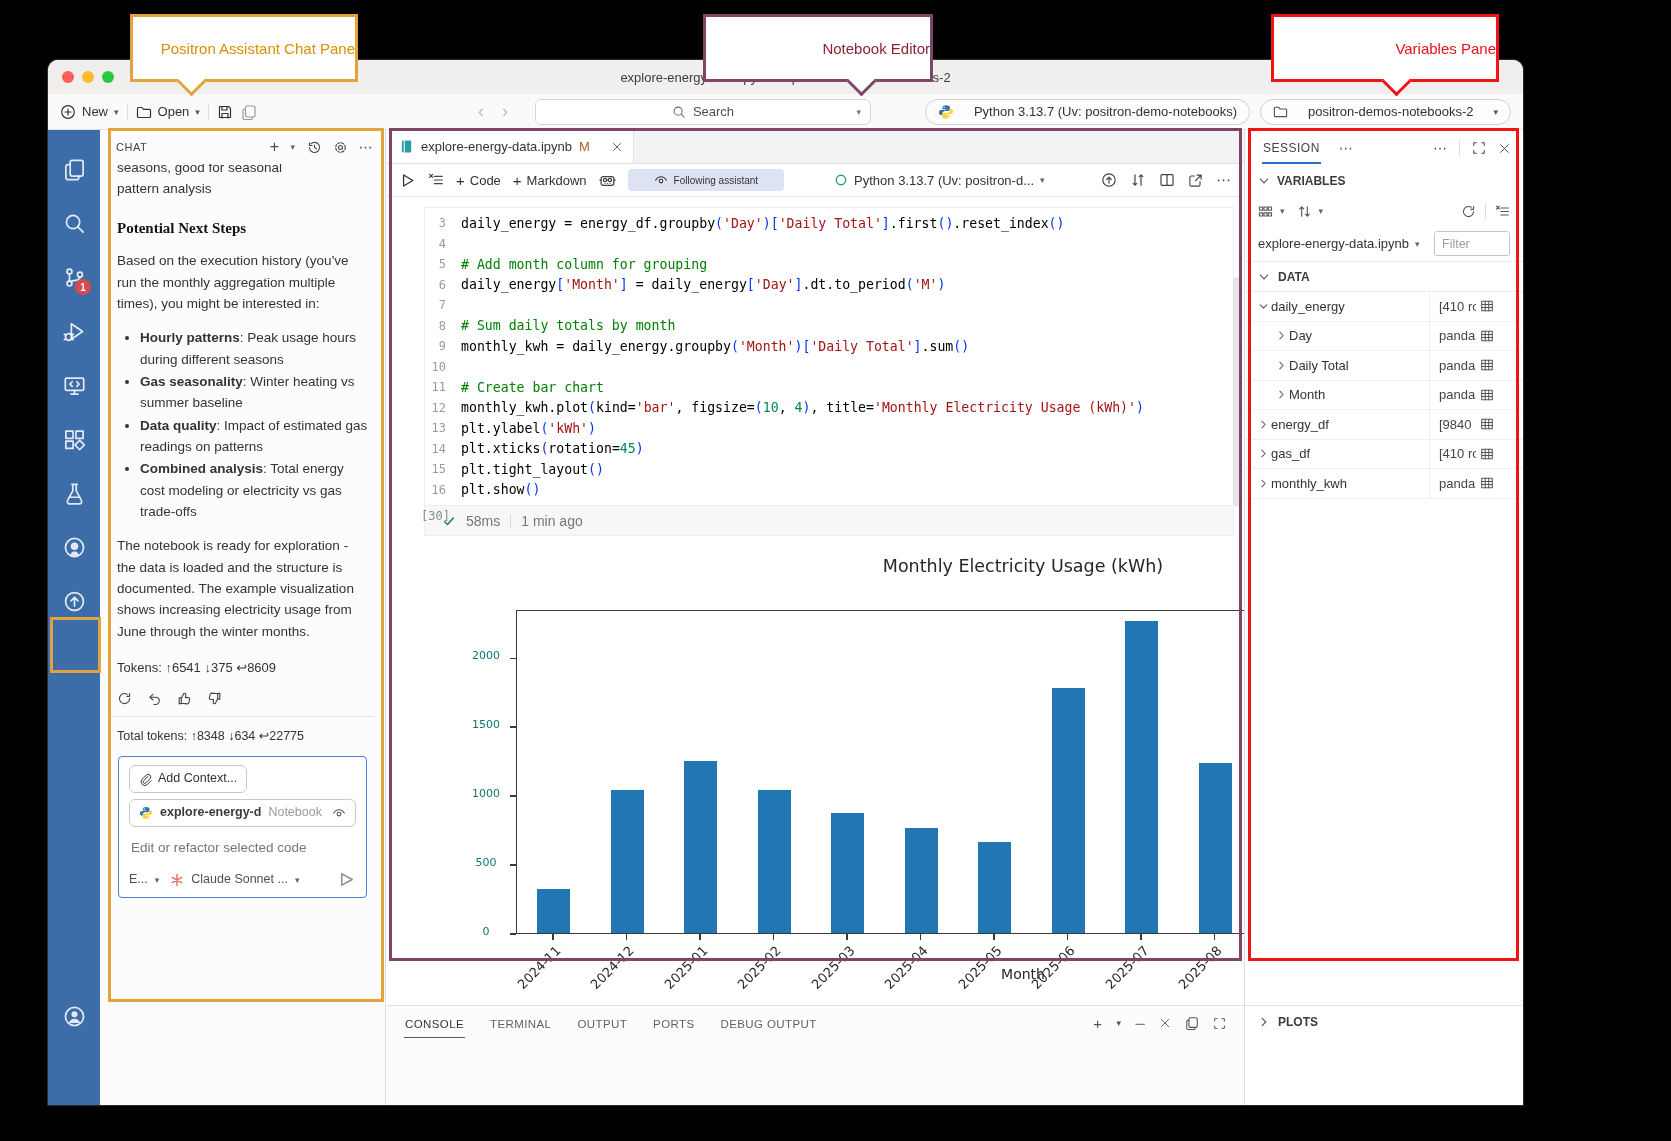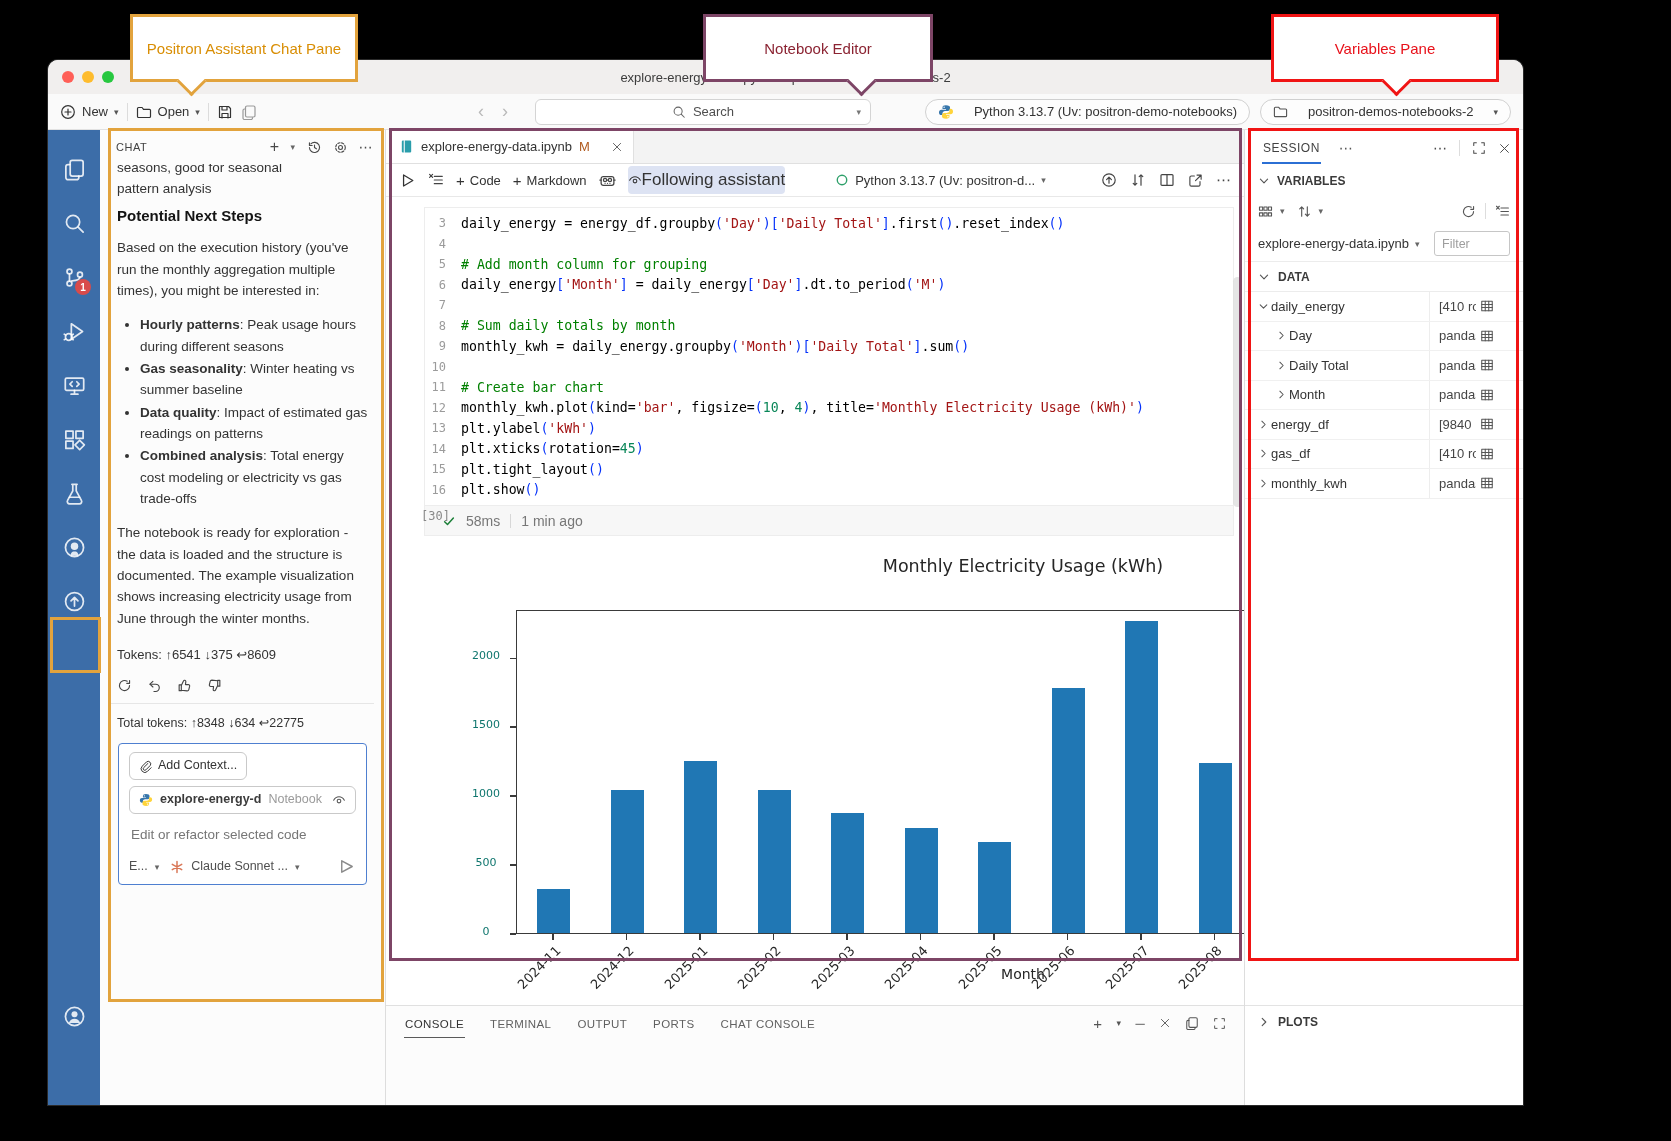--- a/index.html
+++ b/index.html
@@ -1,19 +1,19 @@
 <!DOCTYPE html>
 <html><head>
 <meta charset="utf-8">
 <style>
   * { box-sizing: border-box; margin: 0; padding: 0; }
   html,body { width:1671px; height:1141px; background:#000; font-family:"Liberation Sans",sans-serif; position:relative; overflow:hidden; }
 
   
-  .co { position:absolute; top:14px; height:68px; background:#fff; display:flex; align-items:center; justify-content:center; z-index:60; font-size:15px; font-weight:400; }
+  .co { position:absolute; top:14px; height:68px; background:#fff; display:flex; align-items:center; justify-content:flex-end; z-index:60; font-size:15px; font-weight:400; }
   .co1 { left:130px; width:228px; }
   .co2 { left:703px; width:230px; }
   .co3 { left:1271px; width:228px; }
   .co .tail { position:absolute; bottom:-13px; width:21px; height:21px; background:#fff; transform:rotate(45deg); }
   .co1 .tail { left:48px; } .co2 .tail { left:145px; } .co3 .tail { left:112px; }
   .ann { position:absolute; z-index:55; pointer-events:none; border:3px solid transparent; }
   #ann-chat { left:108px; top:128px; width:276px; height:874px; }
   #ann-nb { left:389px; top:128px; width:853px; height:833px; }
   #ann-vars { left:1248px; top:128px; width:271px; height:833px; }
   #ann-robot { left:50px; top:617px; width:51px; height:56px; }
@@ -41,21 +41,21 @@
   .ab-item { width:52px; height:54px; display:flex; align-items:center; justify-content:center; color:rgba(255,255,255,.85); position:relative; }
   .ab-badge { position:absolute; right:9px; bottom:9px; background:#d84b4b; color:#fff; font-size:10px; font-weight:700; width:16px; height:16px; border-radius:50%; display:flex; align-items:center; justify-content:center; }
   .ab-bottom { margin-top:auto; padding-bottom:8px; display:flex; flex-direction:column; align-items:center; }
 
   
   .chatpane { width:286px; background:#fcfcfc; border-right:1px solid #ddd; display:flex; flex-direction:column; flex:none; }
   .chat-header { height:34px; display:flex; align-items:center; padding:0 12px 0 16px; font-size:11px; color:#424242; letter-spacing:.5px; flex:none; }
   .chat-hicons { margin-left:auto; display:flex; align-items:center; gap:11px; color:#4a4a4a; }
   .chat-scroll { flex:1; overflow:hidden; padding:0 17px; font-size:13.5px; color:#333; line-height:1.58; }
   .clip1 { margin-top:-7px; }
-  .chat-scroll h3 { font-size:15px; color:#141414; margin:4px 0 10px; }
+  .chat-scroll h3 { font-size:15px; color:#141414; margin:17px 0 10px;font-family:Liberation Serif, serif; }
   .chat-scroll ul { margin:13px 0 13px 0; padding-left:23px; }
   .chat-scroll li { margin-bottom:1px; }
   .tokens { margin-top:16px; font-size:13px; color:#333; }
   .chat-actions { display:flex; gap:15px; margin:13px 0 10px; color:#444; }
   .chat-div { border-top:1px solid #e6e6e6; margin:4px -6px 10px; }
   .total-line { font-size:12.5px; color:#333; margin-bottom:9px; }
   .inputbox { border:1.5px solid #4e7fd0; border-radius:4px; background:#fff; padding:8px 10px 7px; margin:0 1px 12px; }
   .ctx-chip { display:inline-flex; align-items:center; gap:6px; border:1px solid #c9c9c9; border-radius:6px; padding:3px 9px; font-size:12.5px; color:#333; background:#fff; }
   .ctx-chip2 { display:flex; align-items:center; gap:7px; border:1px solid #c9c9c9; border-radius:6px; padding:3px 9px; font-size:12.5px; color:#333; margin-top:6px; }
   .ctx-file { max-width:108px; overflow:hidden; white-space:nowrap; font-weight:700; color:#3b3b3b; }
@@ -67,21 +67,21 @@
 
   
   .centercol { flex:1; display:flex; flex-direction:column; min-width:0; border-right:1px solid #ddd; }
   .notebookpane { flex:1; display:flex; flex-direction:column; min-height:0; background:#fff; position:relative; }
   .tabstrip { height:34px; background:#f3f3f3; display:flex; border-bottom:1px solid #e0e0e0; flex:none; }
   .tab { display:flex; align-items:center; gap:7px; background:#fff; padding:0 10px 0 13px; font-size:13px; color:#333; border-right:1px solid #e0e0e0; width:248px; }
   .tab .mod { color:#b05a1e; }
   .tab .x { margin-left:auto; color:#555; font-size:14px; }
   .nbtoolbar { height:33px; display:flex; align-items:center; gap:12px; padding:0 13px; border-bottom:1px solid #e8e8e8; font-size:13px; color:#333; flex:none; background:#fff; }
   .nbt-group { display:flex; align-items:center; gap:5px; }
-  .follow-pill { display:flex; align-items:center; background:#dde3f3; border-radius:4px; padding:4px 0; font-size:17px; color:#333; }
+  .follow-pill { display:flex; align-items:center; gap:6px; background:#dde3f3; border-radius:4px; padding:4px 26px; font-size:10px; color:#333; }
   .kernel { display:flex; align-items:center; gap:6px; margin-left:38px; }
   .nbt-right { margin-left:auto; display:flex; align-items:center; gap:13px; color:#444; }
 
   .cellwrap { flex:1; overflow:hidden; position:relative; padding:10px 10px 0 38px; }
   .codecell { border:1px solid #ededed; background:#fff; padding:5px 0; }
   .codeline { display:flex; height:20.5px; align-items:center; font-family:"DejaVu Sans Mono",monospace; font-size:13.2px; white-space:pre; }
   .gut { width:36px; text-align:right; padding-right:15px; color:#9b9b9b; font-size:12px; flex:none; }
   .tk-p { color:#000; } .tk-s { color:#a31515; } .tk-c { color:#008000; } .tk-b { color:#0431fa; } .tk-n2 { color:#098658; }
   .execrow { height:30px; background:#f7f7f7; border:1px solid #ededed; border-top:none; display:flex; align-items:center; gap:10px; font-size:14px; color:#777; padding-left:17px; }
   .execsep { width:1px; height:14px; background:#d7d7d7; }
@@ -609,21 +609,21 @@
             </div>
           <div class="nbscroll"></div>
         </div>
       </div>
       <div class="panel">
         <div class="panel-tabs" id="panel-tabs">
             <div class="ptab active">CONSOLE</div>
             <div class="ptab">TERMINAL</div>
             <div class="ptab">OUTPUT</div>
             <div class="ptab">PORTS</div>
-            <div class="ptab">CHAT CONSOLE</div>
+            <div class="ptab">DEBUG OUTPUT</div>
             <div class="panel-icons">
               <span style="font-size: 15px;">+</span>
               <span style="font-size: 9px;">▾</span>
               <span>─</span>
               <span>
                 <svg width="12" height="12" viewBox="0 0 16 16" fill="none" stroke="currentColor" stroke-width="1.2" stroke-linecap="round" stroke-linejoin="round">
                   <path d="M3.2 3.2l9.6 9.6M12.8 3.2l-9.6 9.6"></path>
                 </svg>
               </span>
               <span>

